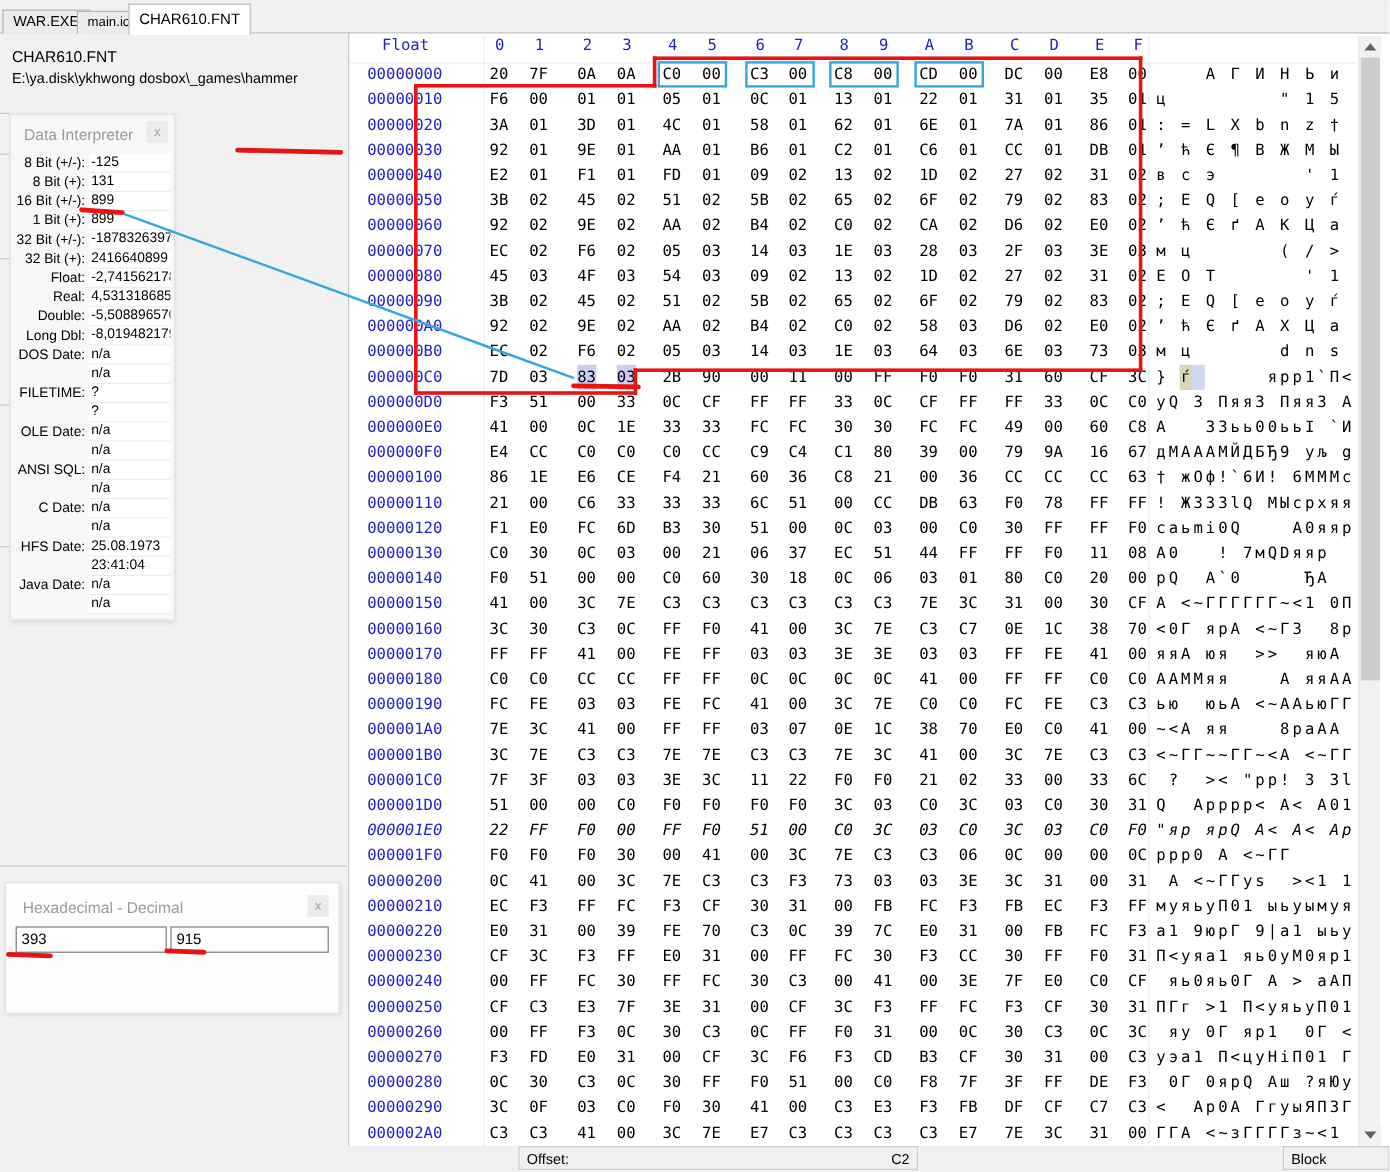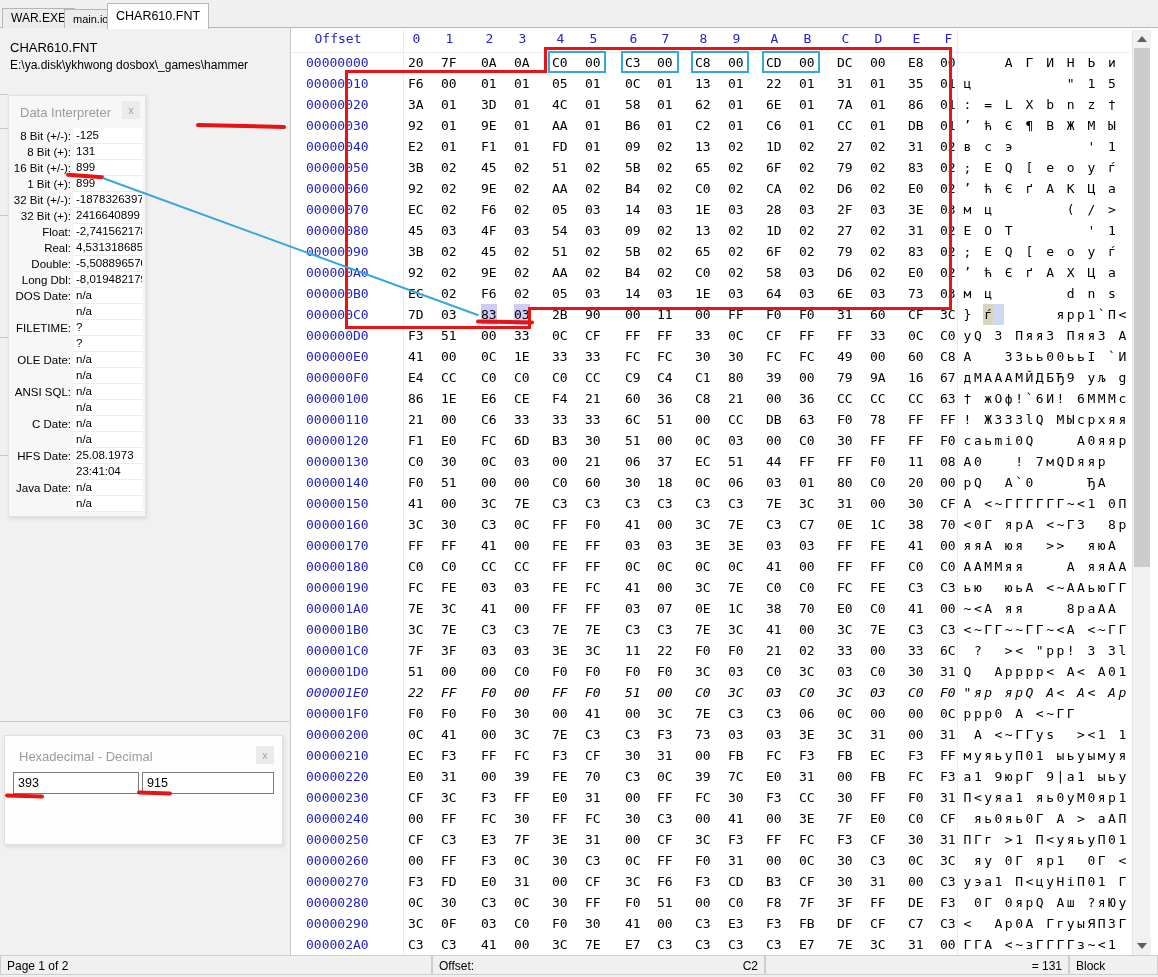--- a/index.html
+++ b/index.html
@@ -237,21 +237,21 @@
     <div class="panel-title" style="left:14px;top:13px;">Hexadecimal - Decimal</div>
     <div class="panel-close" style="right:8px;top:10px;">x</div>
     <input class="hd-input" style="left: 8px; width: 120px;" value="393">
     <input class="hd-input" style="left: 137px; width: 126px;" value="915">
   </div>
 
   <div id="hex-area"></div>
   <div class="vsep" style="left:403px;"></div>
   <div class="vsep" style="left:957px;"></div>
   <div class="hsep"></div>
-  <div id="hex-header-label">Offset</div>
+  <div id="hex-header-label">Float</div>
   <div id="hex-header-cols">
       <span class="hd" style="left: 408px;">0</span>
       <span class="hd" style="left: 441px;">1</span>
       <span class="hd" style="left: 481px;">2</span>
       <span class="hd" style="left: 514px;">3</span>
       <span class="hd" style="left: 552px;">4</span>
       <span class="hd" style="left: 585px;">5</span>
       <span class="hd" style="left: 625px;">6</span>
       <span class="hd" style="left: 657px;">7</span>
       <span class="hd" style="left: 695px;">8</span>
@@ -1775,26 +1775,24 @@
     <div class="sb-btn" style="top:0;">
         <div class="arrow-up"></div>
       </div>
     <div id="sb-thumb"></div>
     <div class="sb-btn" style="top:907px;">
         <div class="arrow-down"></div>
       </div>
   </div>
 
   <div id="status-bar">
-    <div class="sbcell" style="left:0;width:432px;">Page 1 of 2</div>
     <div class="sbcell" style="left:432px;width:333px;">
       <span>Offset:</span>
       <span style="float:right;">C2</span>
     </div>
-    <div class="sbcell" style="left:765px;width:304px;text-align:right;">= 131</div>
     <div class="sbcell" style="left:1069px;width:89px;">Block</div>
   </div>
 
   <div id="annotations">
 
     <div class="rseg" style="left:544px;top:47px;width:408px;height:3px;"></div>
     <div class="rseg" style="left:544px;top:47px;width:3px;height:26px;"></div>
     <div class="rseg" style="left:345px;top:70px;width:202px;height:3px;"></div>
     <div class="rseg" style="left:345px;top:70px;width:3px;height:259px;"></div>
     <div class="rseg" style="left:949px;top:47px;width:3px;height:263px;"></div>

